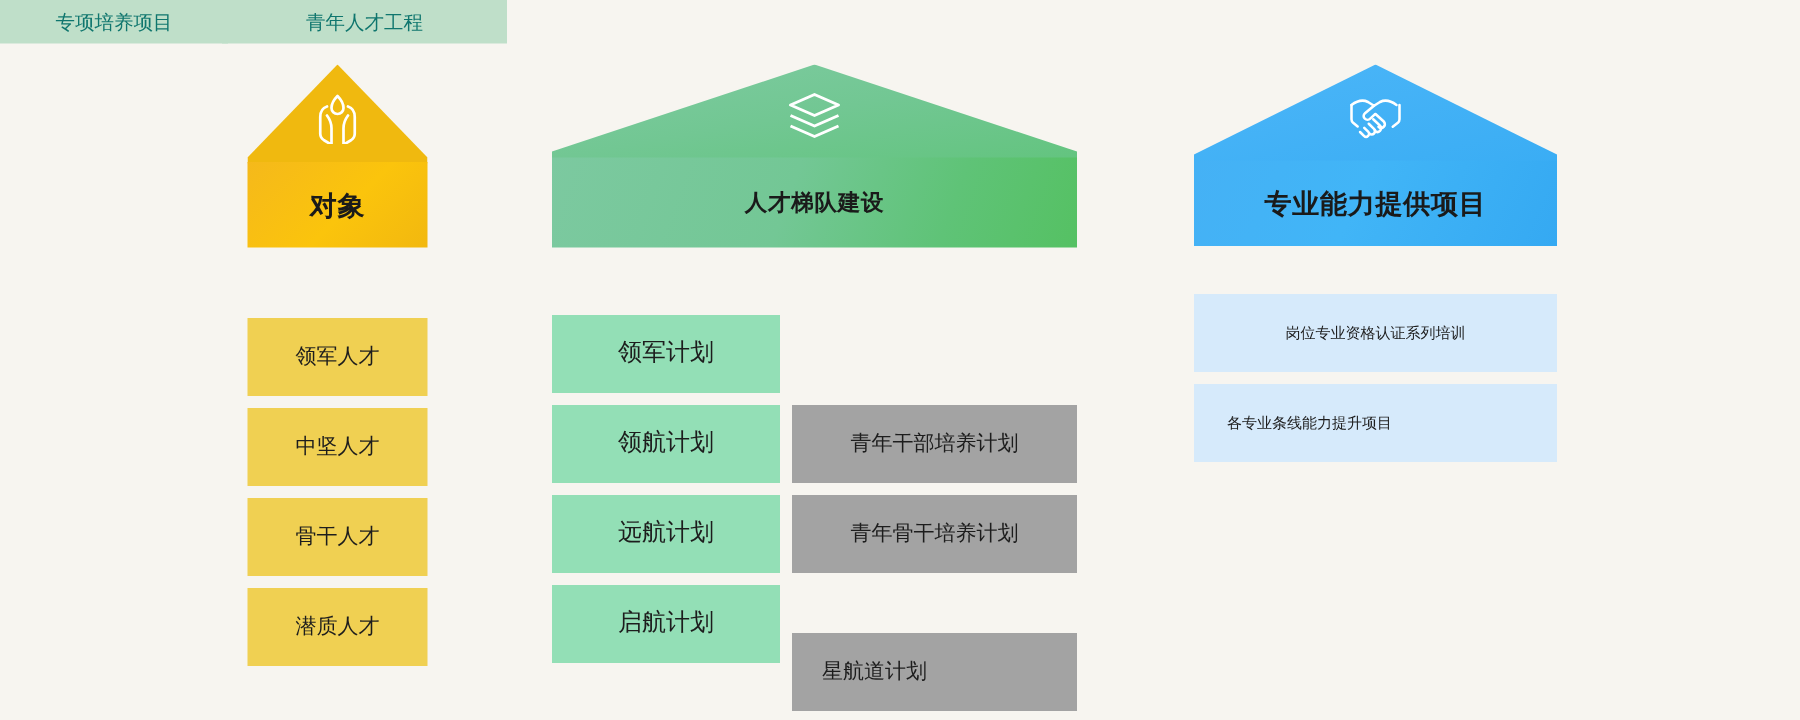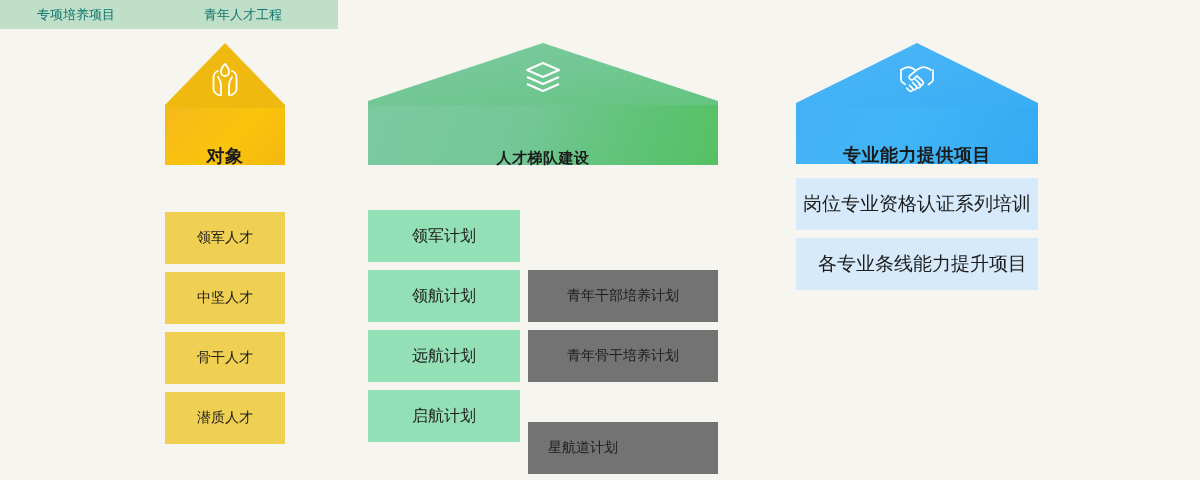--- a/index.html
+++ b/index.html
@@ -17,21 +17,21 @@
   .roof{position:absolute;left:0;top:0;width:100%;}
   .roof svg{display:block;width:100%;height:100%;}
   .house-icon{
     position:absolute;left:0;width:100%;
     display:flex;align-items:center;justify-content:center;
     pointer-events:none;
   }
   .house-icon svg{display:block;}
   .house-body{
     position:absolute;left:0;width:100%;
-    display:flex;align-items:flex-end;justify-content:center;
+    display:flex;align-items:center;justify-content:center;
   }
   .house-title{
     font-weight:bold;color:#1a1a1a;letter-spacing:.5px;
     line-height:1;white-space:nowrap;
   }
 
   
   .stack{position:absolute;}
   .card{
     position:absolute;left:0;width:100%;
@@ -70,32 +70,32 @@
     display:flex;align-items:center;justify-content:center;
     font-size:13px;color:#0f766e;box-sizing:border-box;
   }
   #green-subhead .sub.a{left:0;width:152px;}
   #green-subhead .sub.b{left:148px;width:190px;}
 
   #green-stack-a{left:368px;top:210px;width:152px;}
   #green-stack-a .card{background:#93dfb6;font-size:16px;height:52px;justify-content:center;}
 
   #green-stack-b{left:528px;top:210px;width:190px;}
-  #green-stack-b .card{background:#737373;font-size:14px;height:52px;}
+  #green-stack-b .card{background:#a3a3a3;font-size:14px;height:52px;}
   #green-stack-b .card.left{padding-left:20px;margin-top:32px;}
 
   
   #blue-house{left:796px;top:43px;width:242px;height:121px;}
   #blue-house .house-body{top:64px;height:57px;
     background:linear-gradient(115deg,#45b1f5 0%,#41b5f7 45%,#35a9f2 100%);}
   #blue-house .house-title{font-size:18px;}
   #blue-house .house-icon{top:14px;height:42px;}
 
   #blue-stack{left:796px;top:178px;width:242px;}
-  #blue-stack .card{background:#d6eafb;font-size:19px;height:52px;}
+  #blue-stack .card{background:#d6eafb;font-size:10px;height:52px;margin-top:18px;}
   #blue-stack .card.left{padding-left:22px;}
 </style>
 </head>
 <body>
 
 <div class="canvas">
 
   <div class="house" id="yellow-house">
     <div class="roof" style="height:66px">
       <svg viewBox="0 0 120 66" preserveAspectRatio="none">

